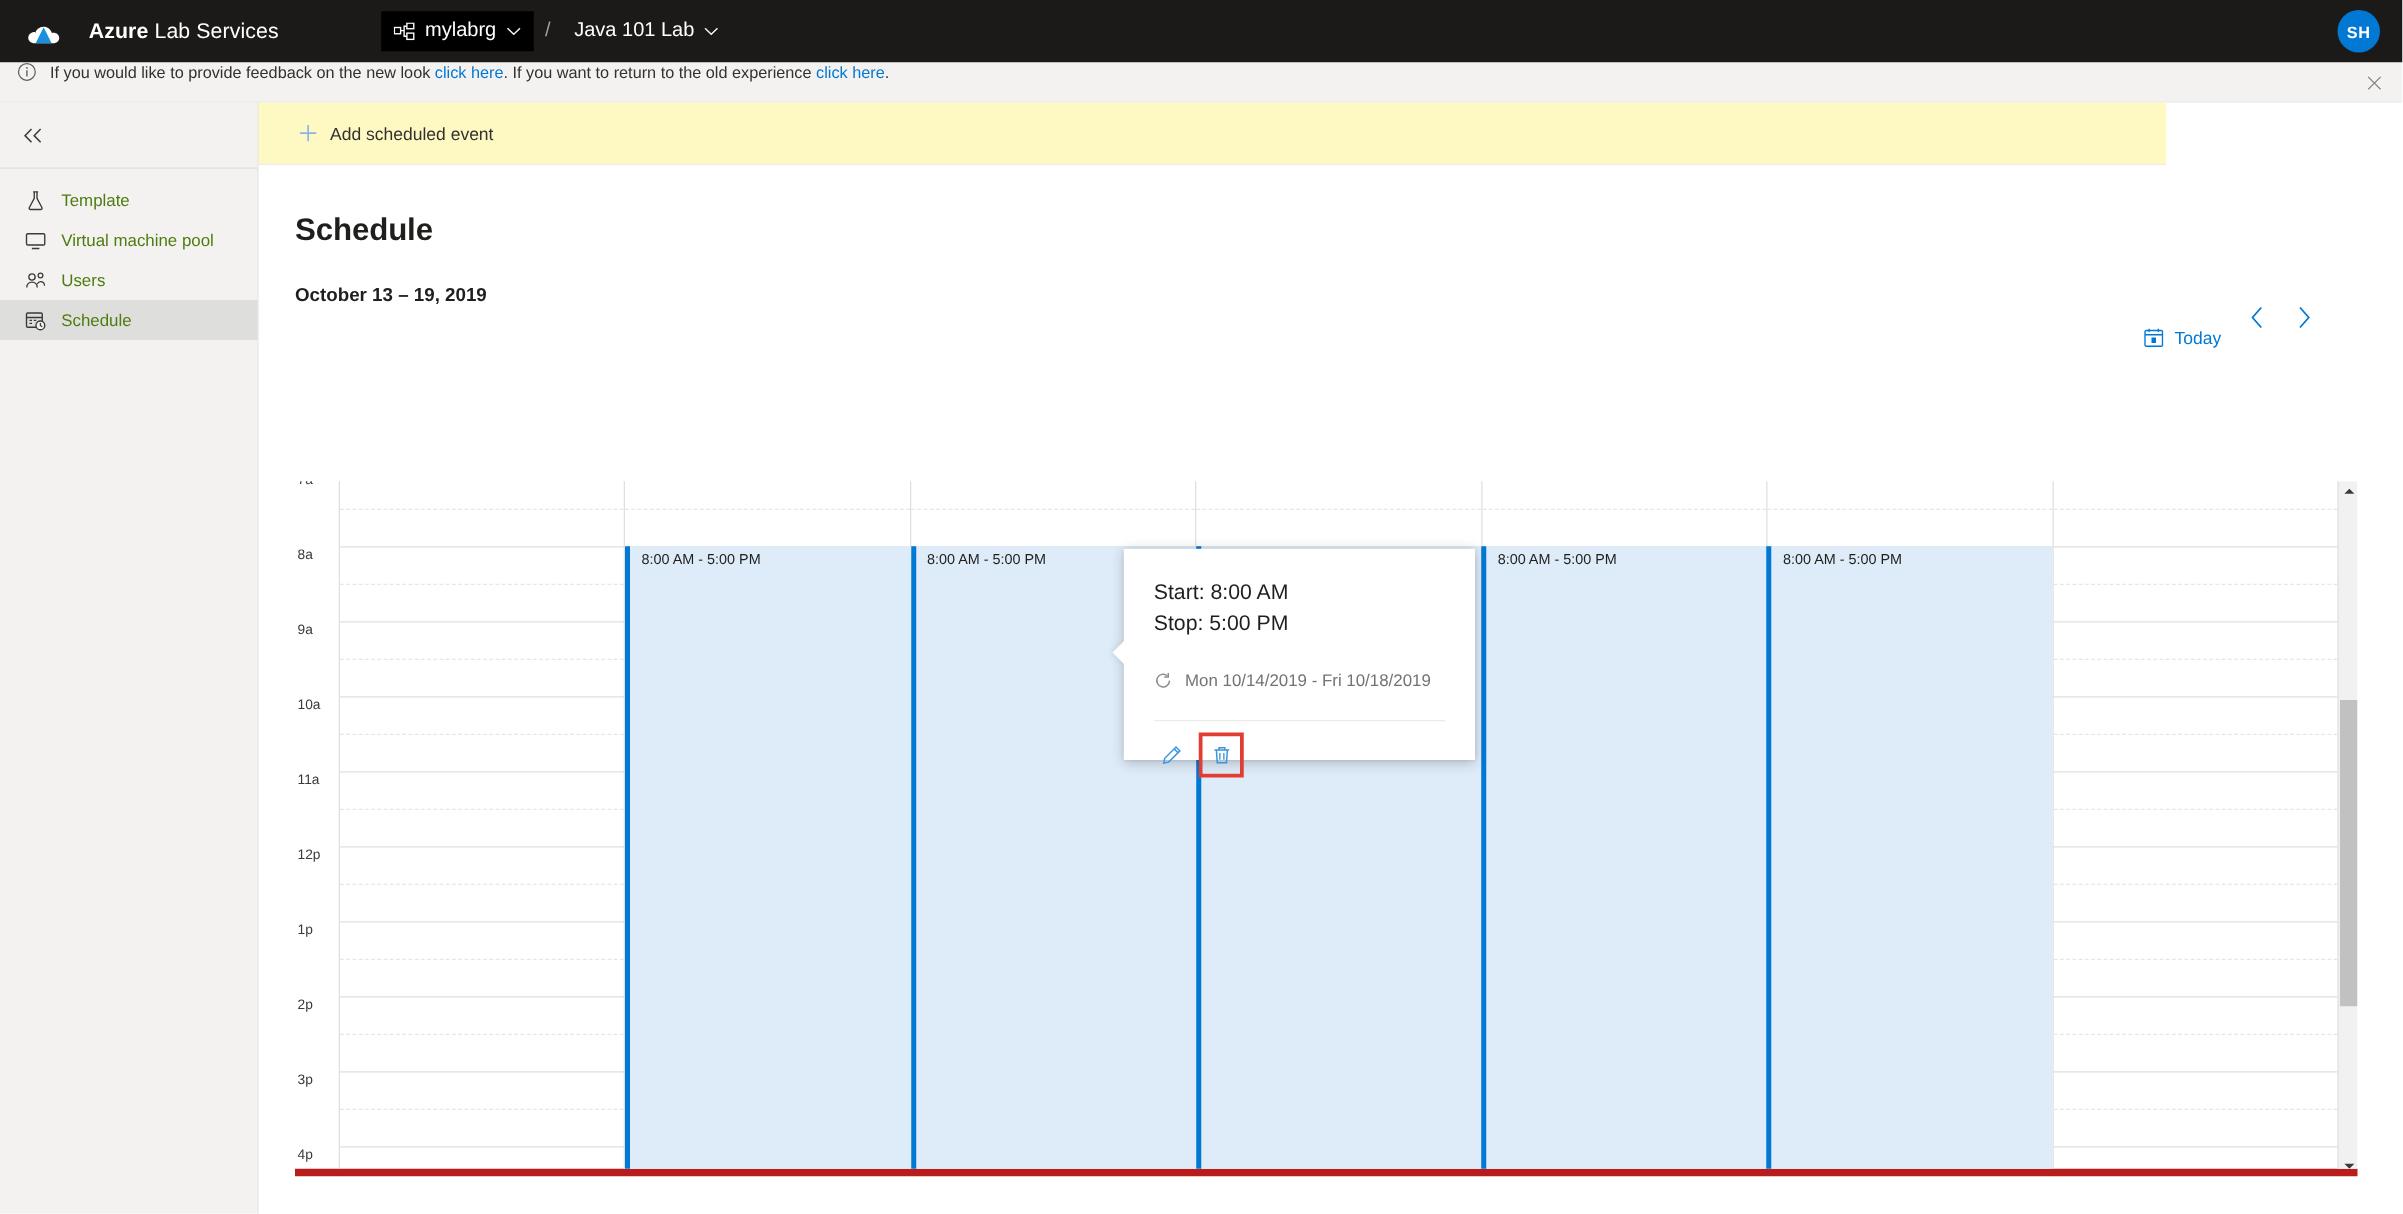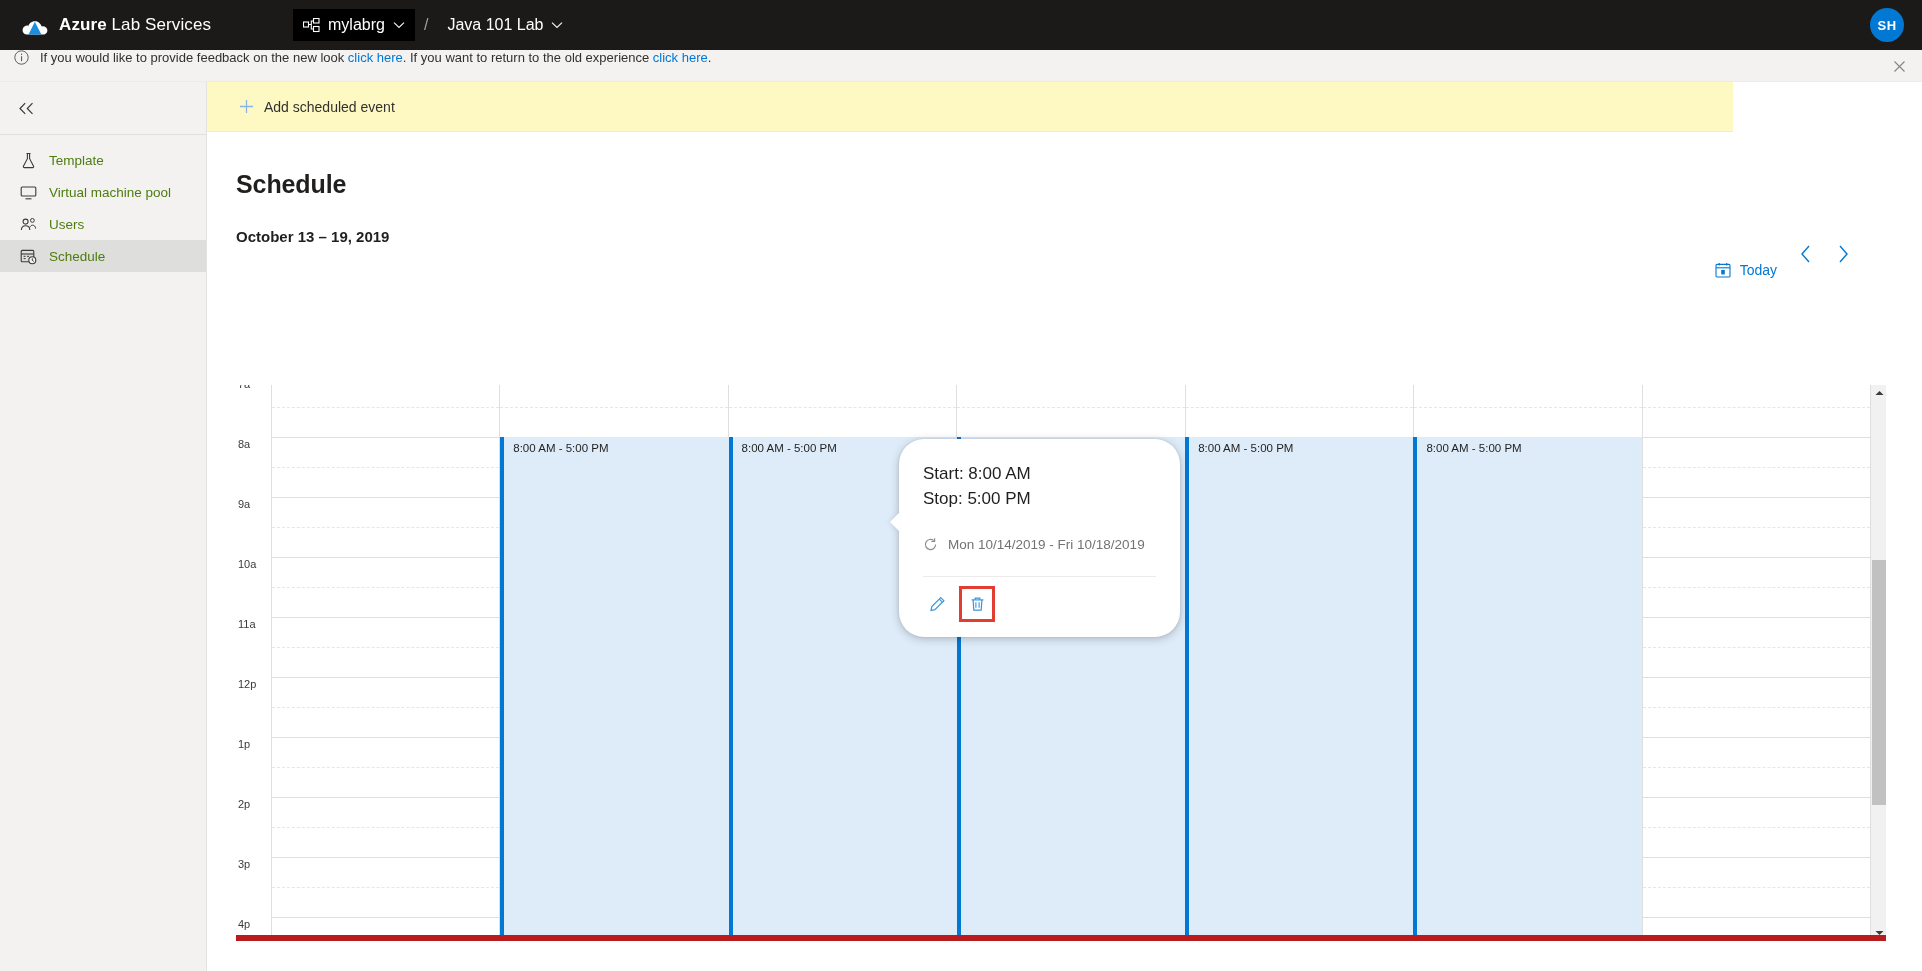--- a/index.html
+++ b/index.html
@@ -12,21 +12,21 @@
     color: #201f1e;
   }
   .app { position: relative; width: 1922px; height: 971px; }
 
   
   .topbar {
     position: absolute; top: 0; left: 0; width: 1922px; height: 50px;
     background: #1b1a19; display: flex; align-items: center;
   }
   .brand {
-    display: flex; align-items: center; gap: 11px;
+    display: flex; align-items: center; gap: 23px;
     margin-left: 22px; color: #ffffff;
     font-size: 17px; letter-spacing: .1px;
   }
   .brand-logo { width: 26px; height: 22px; display: block; }
   .brand-text b { font-weight: 700; }
   .brand-text span { font-weight: 400; }
 
   .breadcrumb {
     display: flex; align-items: center;
     margin-left: 82px; color: #f3f2f1; font-size: 16px;
@@ -197,24 +197,23 @@
   .vs-arrow.down { bottom: 0; }
   .vs-arrow svg { width: 9px; height: 6px; display: block; }
   .vs-thumb {
     position: absolute; left: 1px; width: 14px;
     top: 175px; height: 245px; background: #c1c1c1; cursor: pointer;
   }
 
   
   .popover {
     position: absolute; left: 899px; top: 439px;
-    width: 281px; height: 198px; background: #ffffff;
+    width: 281px; height: 169px; background: #ffffff;
     box-shadow: 0 2px 10px rgba(0,0,0,.22), 0 0 3px rgba(0,0,0,.10);
     z-index: 40;
-    border-radius: 25px;
   }
   .pop-arrow {
     position: absolute; left: -9px; top: 73px;
     width: 0; height: 0;
     border-top: 10px solid transparent;
     border-bottom: 10px solid transparent;
     border-right: 10px solid #ffffff;
     filter: drop-shadow(-2px 0 2px rgba(0,0,0,.07));
   }
   .pop-time {

